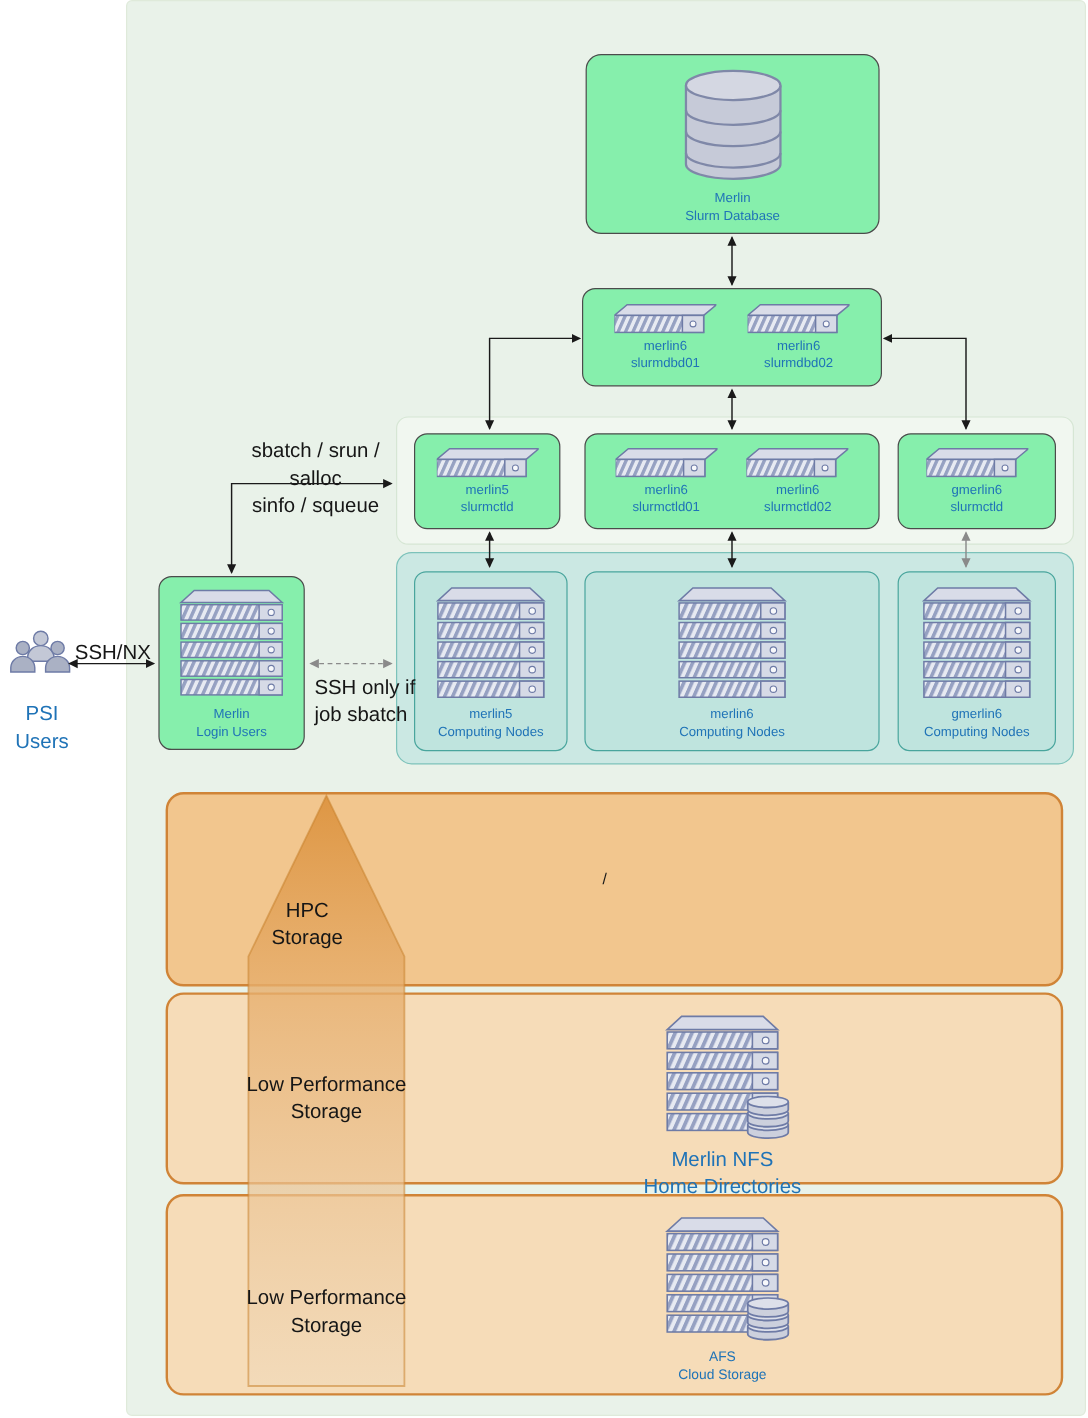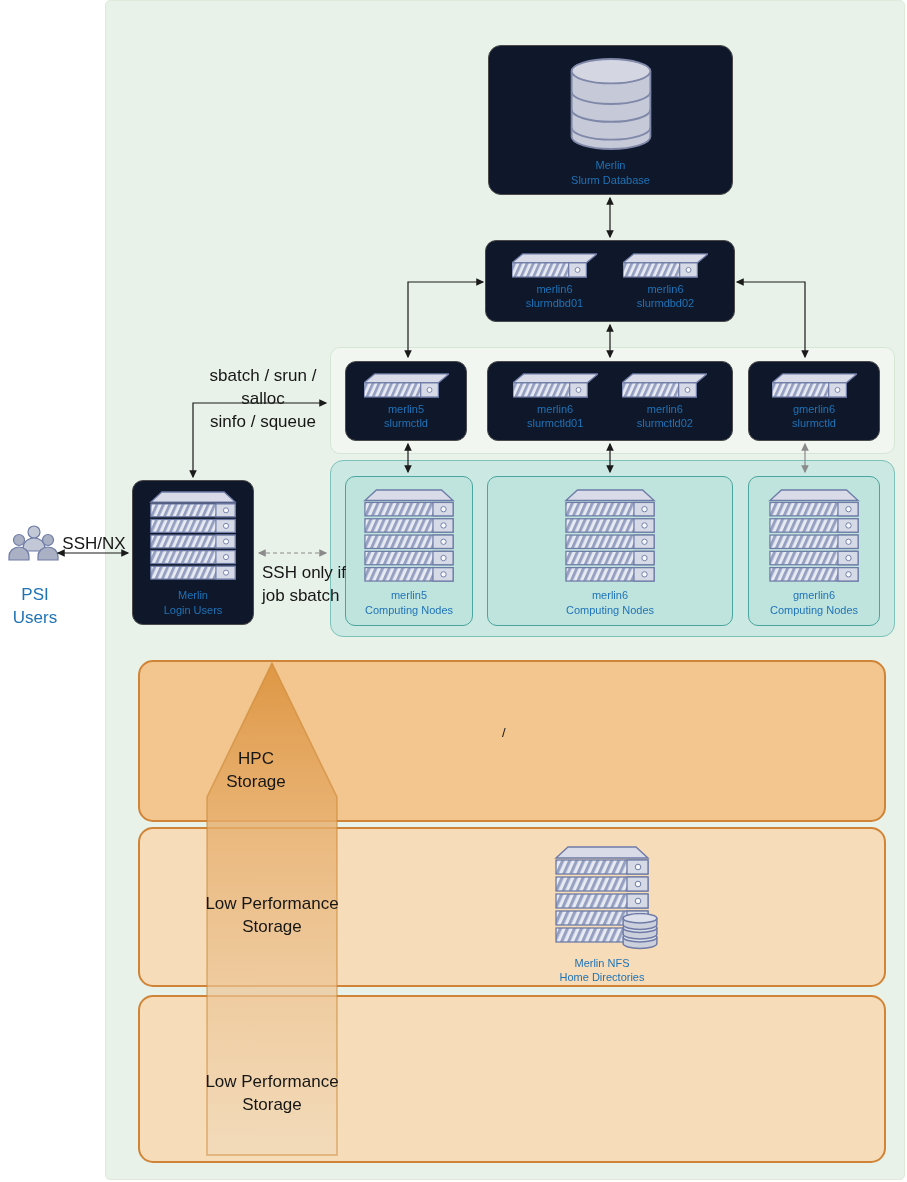--- a/index.html
+++ b/index.html
@@ -1,20 +1,20 @@
 <!DOCTYPE html>
 <html><head>
 <meta charset="utf-8">
 <style>
   *{margin:0;padding:0;box-sizing:border-box}
   html,body{background:#fff}
   body{font-family:"Liberation Sans",sans-serif}
   .canvas{position:relative;width:907px;height:1182px;background:#fff;overflow:hidden}
   .panel{position:absolute;left:105px;top:0;width:800px;height:1180px;background:#e9f2e9;border:1px solid #dfeada;border-radius:5px}
-  .wbox{position:absolute;background:#0f172a;border:1.5px solid #4b4b4b;border-radius:11px}
+  .wbox{position:absolute;background:#86efac;border:1.5px solid #4b4b4b;border-radius:11px}
   .row{display:flex;align-items:center;justify-content:space-evenly}
   .col{display:flex;flex-direction:column;align-items:center;justify-content:space-between;padding:9px 4px 7px}
   .node{display:flex;flex-direction:column;align-items:center;gap:3px}
   .lbl{font-size:11px;color:#1f73b7;text-align:center;line-height:1.3}
   .blk{position:absolute;font-size:17px;color:#161616;line-height:1.35}
   .ctr{text-align:center}
   .gbox{position:absolute}
   #ctld-container{background:#f1f7f0;border:1.5px solid #d6e6d4;border-radius:10px}
   #comp-container{background:#cbe8e3;border:1.6px solid #7cc2ba;border-radius:13px}
   .tbox{position:absolute;background:#bfe4de;border:1.6px solid #49a59d;border-radius:10px;
@@ -262,26 +262,40 @@
 
   <div class="stgroup" style="left:527px;top:845px">
     <div class="sticon">
       <svg viewBox="0 0 96 100" style="width:96px;height:100px">
           <use href="#tower"></use>
         </svg>
       <svg class="disks" viewBox="0 0 36 36">
           <use href="#disks3"></use>
         </svg>
     </div>
-    <div class="lbl" style="font-size:11px">
+    <div class="lbl" style="font-size:17px">
       <div>Merlin NFS</div>
       <div>Home Directories</div>
     </div>
   </div>
 
+  <div class="stgroup" style="left:527px;top:1013px">
+    <div class="sticon">
+      <svg viewBox="0 0 96 100" style="width:96px;height:100px">
+          <use href="#tower"></use>
+        </svg>
+      <svg class="disks" viewBox="0 0 36 36">
+          <use href="#disks3"></use>
+        </svg>
+    </div>
+    <div class="lbl" style="font-size:11.5px">
+      <div>AFS</div>
+      <div>Cloud Storage</div>
+    </div>
+  </div>
 
   <div class="blk ctr" style="left:58px;top:533px;width:72px">SSH/NX</div>
   <div class="blk ctr" style="left:198px;top:365px;width:130px">
     <div>sbatch / srun / salloc</div>
     <div>sinfo / squeue</div>
   </div>
   <div class="blk" style="left:262px;top:562px;width:90px">
     <div>SSH only if</div>
     <div>job sbatch</div>
   </div>

